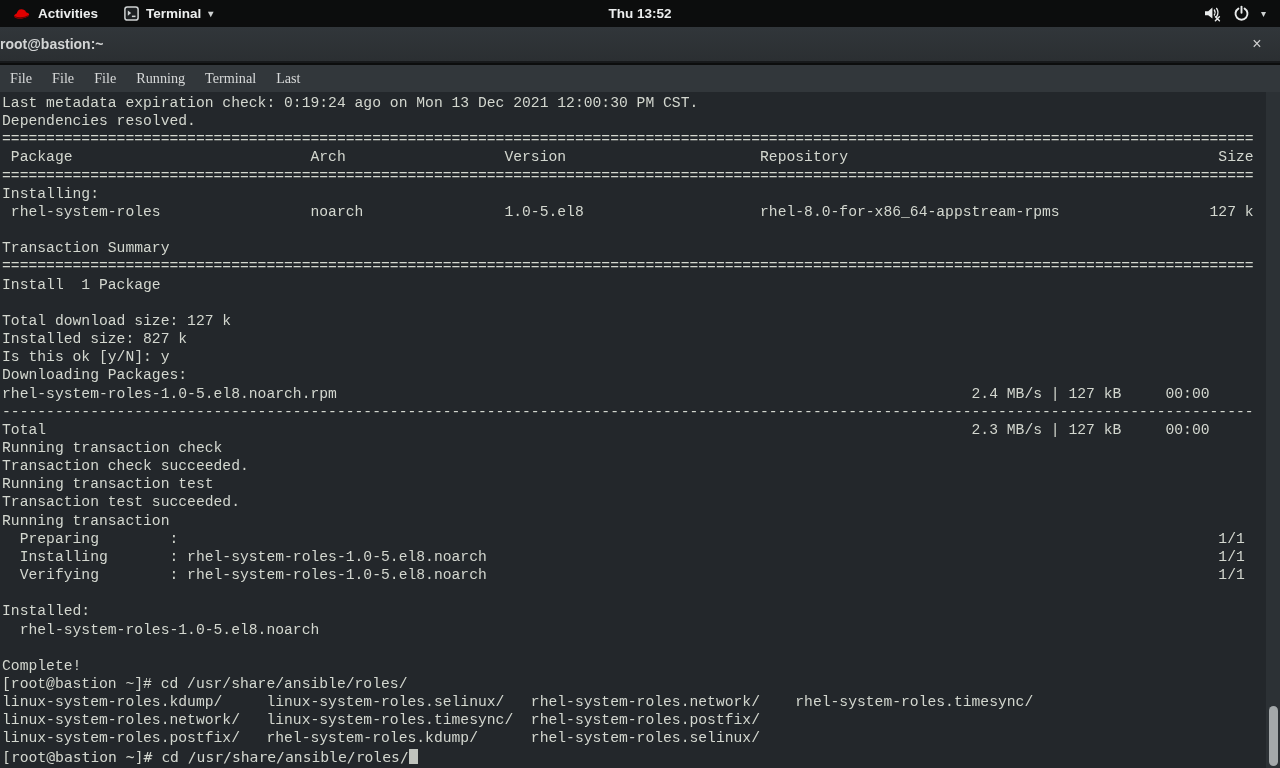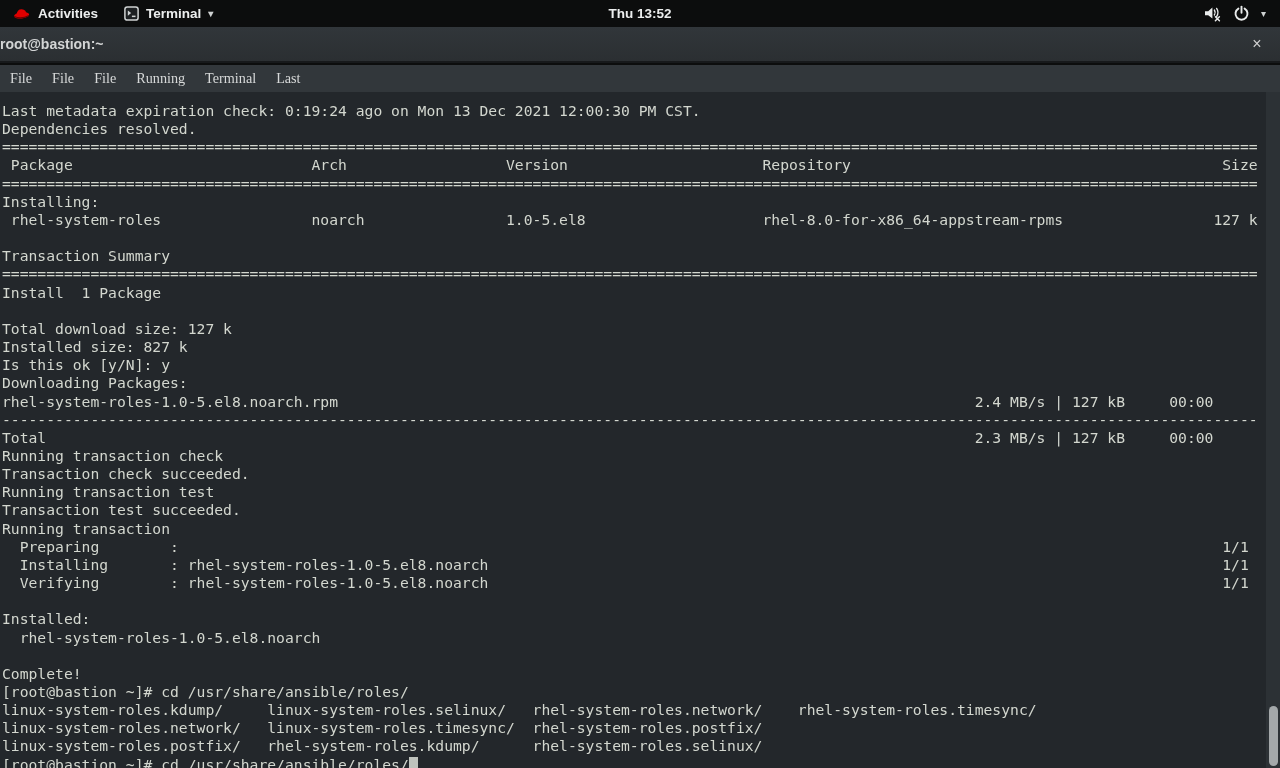--- a/index.html
+++ b/index.html
@@ -33,21 +33,21 @@
               background:#32373b; display:flex; align-items:center; padding-left:0; }
   .menu-item { background:transparent; border:none; color:#d7d9d9; font-size:14.2px;
                font-family:Liberation Serif, serif; padding:4px 10px; cursor:default; }
 
   
   .terminal { position:absolute; top:92px; left:0; width:1280px; height:676px;
               background:#23272b; overflow:hidden; }
   .term-text, .prompt-line {
       font-family:"DejaVu Sans Mono", monospace; font-size:14.7px; line-height:18.15px;
       color:#d3d7cf; white-space:pre; }
-  .term-text { padding:10px 0 0 2px; }
+  .term-text { padding:2px 0 0 2px;font-family:Liberation Mono, monospace; }
   .prompt-line { padding-left:2px; }
   .cursor { display:inline-block; width:8.8px; height:15.5px; background:#bfc3bd;
             vertical-align:-2.5px; }
 
   
   .sb-track { position:absolute; top:0; right:0; width:14px; height:676px; background:#2c3135; }
   .sb-thumb { position:absolute; top:614px; right:2px; width:9px; height:60px;
               background:#a4a8aa; border-radius:4.5px; }
 </style>
 </head>

